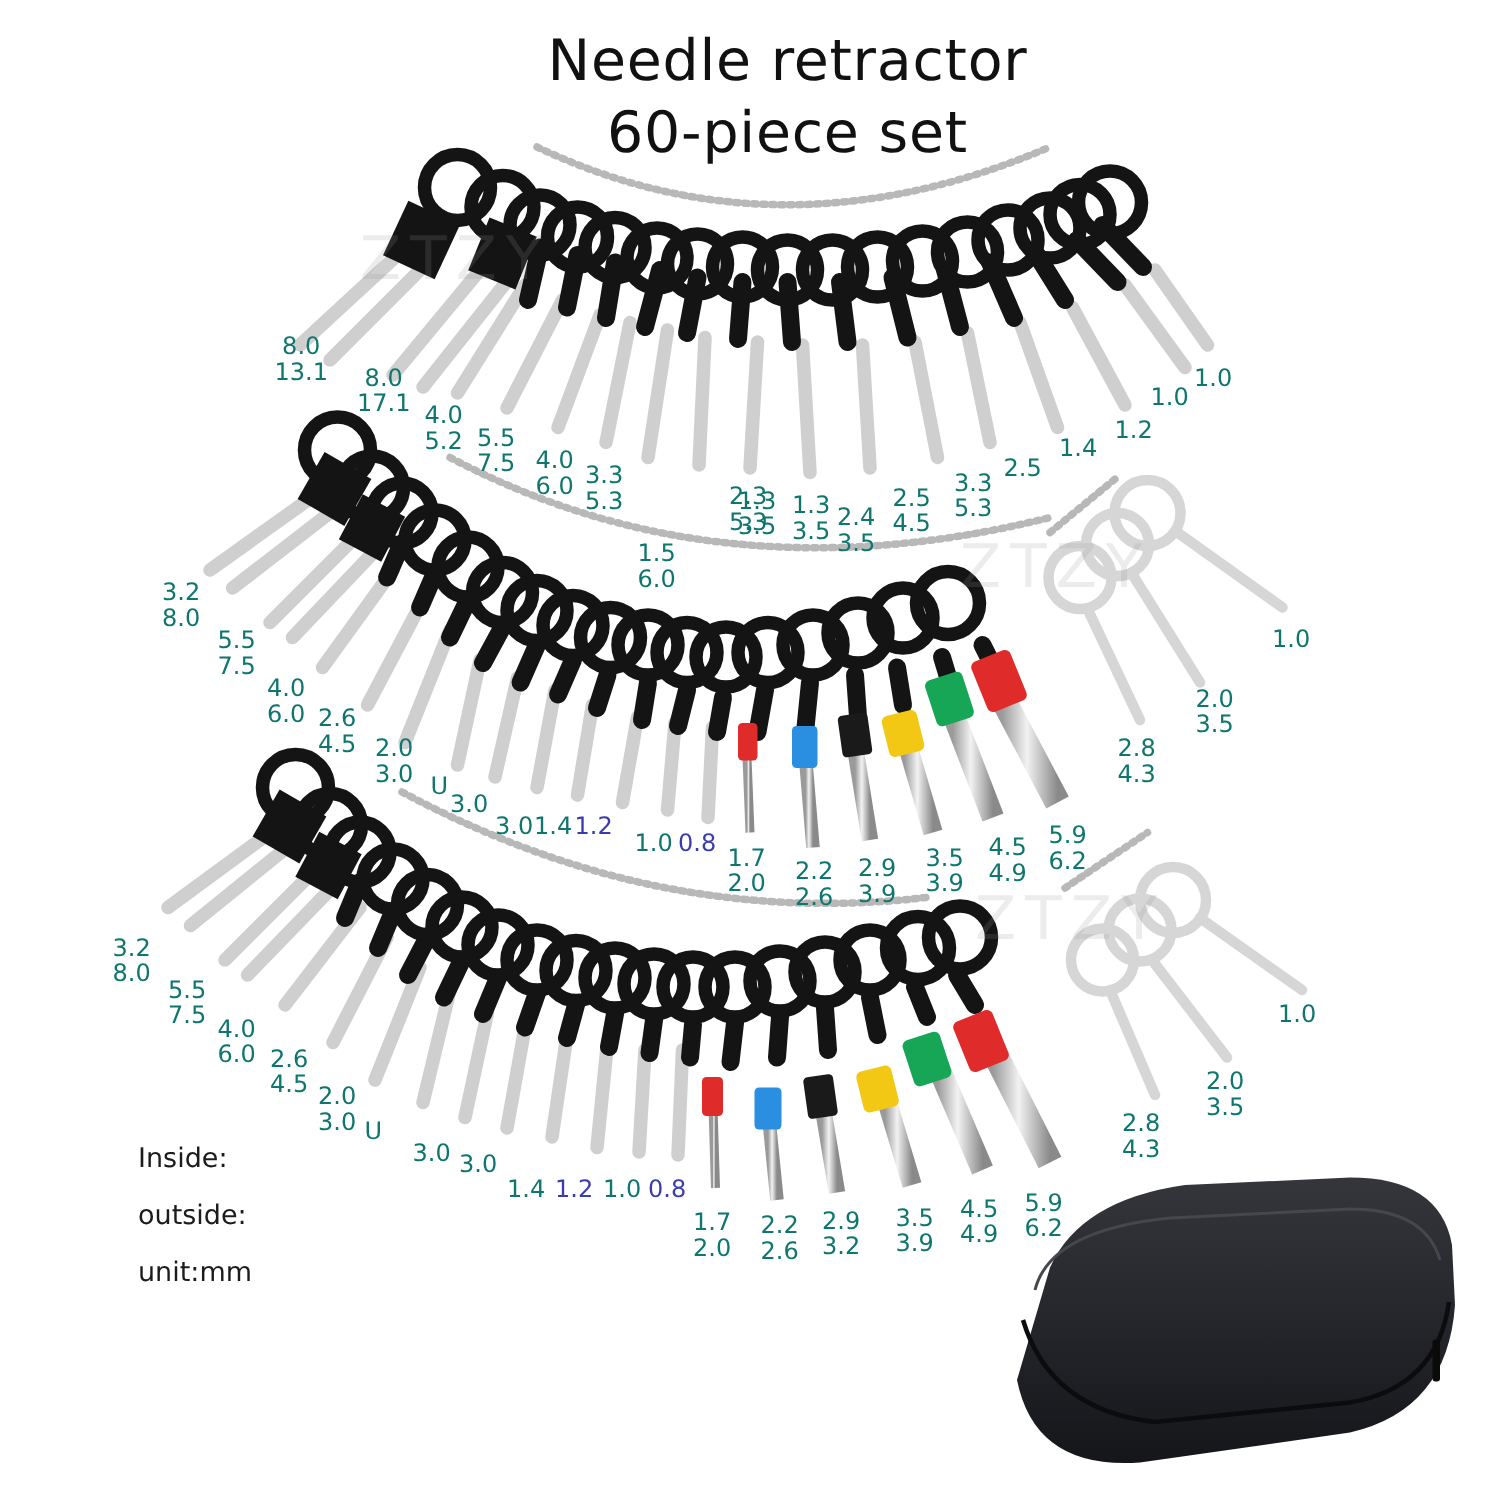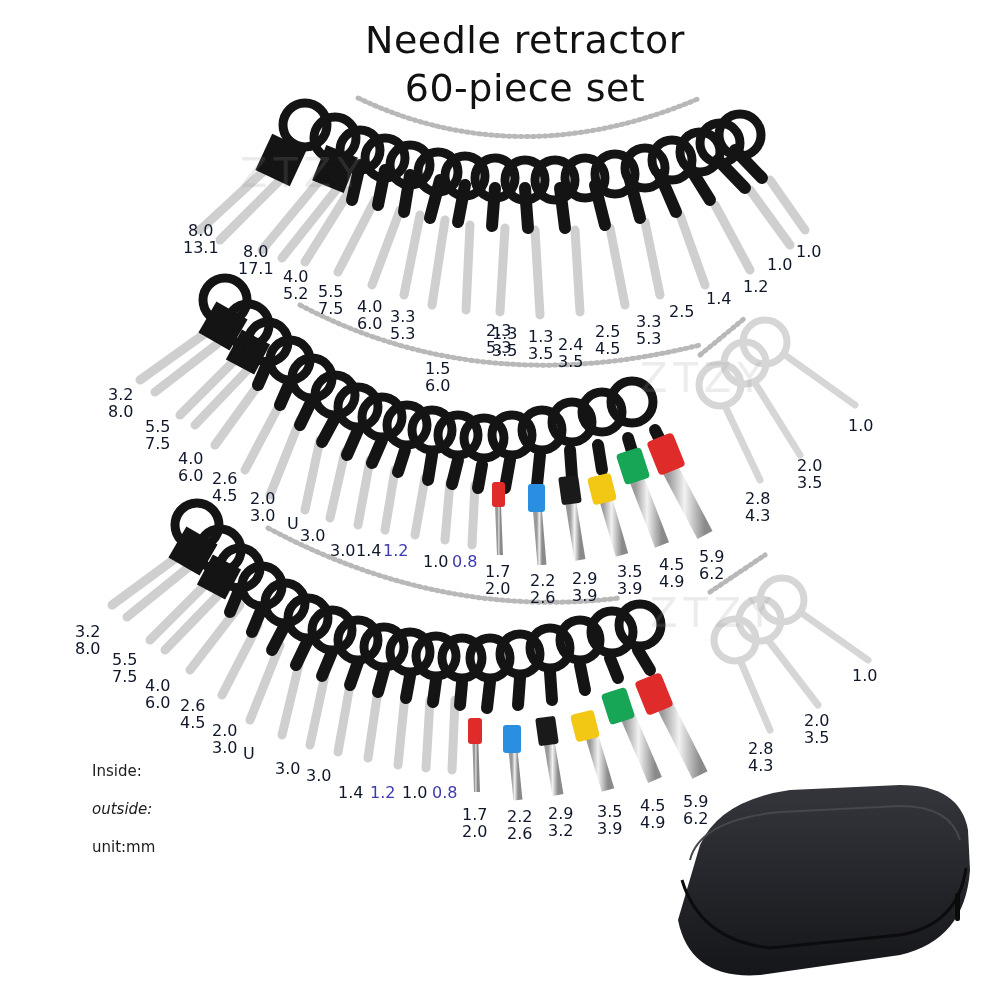--- a/index.html
+++ b/index.html
@@ -1,23 +1,23 @@
 <!DOCTYPE html>
 <html><head>
 <meta charset="utf-8">
 <style>
   html,body{margin:0;padding:0;background:#ffffff;}
   body{width:1000px;height:1000px;position:relative;overflow:hidden;font-family:"DejaVu Sans","Liberation Sans",sans-serif;color:#1a1a1a;}
   .title{position:absolute;left:0;width:1050px;text-align:center;font-size:38px;line-height:44px;color:#111;letter-spacing:0.5px;}
   .t1{top:18px;}
   .t2{top:66px;}
   svg.art{position:absolute;left:0;top:0;width:1000px;height:1000px;}
-  .lbl{position:absolute;font-size:16px;line-height:17px;color:#0f172a;white-space:pre;text-align:center;}
+  .lbl{position:absolute;font-size:16px;line-height:17px;color:#0f766e;white-space:pre;text-align:center;}
   .blue{color:#3b3bb0;}
-  .legend{position:absolute;left:92px;font-size:15px;color:#1c1c1c;}
+  .legend{position:absolute;left:92px;font-size:18px;color:#1c1c1c;}
   .wm{position:absolute;font-size:40px;color:rgba(150,150,150,0.18);letter-spacing:6px;}
 </style>
 </head>
 <body>
 
 <div class="title t1">Needle retractor</div>
 <div class="title t2">60-piece set</div>
 
 <svg class="art" viewBox="0 0 1000 1000" xmlns="http://www.w3.org/2000/svg">
   <defs>
@@ -356,14 +356,14 @@
   <div class="lbl" style="left:597px;top:803px;"><span>3.5</span><br><span>3.9</span></div>
   <div class="lbl" style="left:640px;top:797px;"><span>4.5</span><br><span>4.9</span></div>
   <div class="lbl" style="left:683px;top:793px;"><span>5.9</span><br><span>6.2</span></div>
 
   <div class="lbl" style="left:852px;top:667px;"><span>1.0</span></div>
   <div class="lbl" style="left:804px;top:712px;"><span>2.0</span><br><span>3.5</span></div>
   <div class="lbl" style="left:748px;top:740px;"><span>2.8</span><br><span>4.3</span></div>
 </div>
 
 <div class="legend" style="top:762px;">Inside:</div>
-<div class="legend" style="top:800px;font-style:italic;">outside:</div>
+<div class="legend" style="top:800px;">outside:</div>
 <div class="legend" style="top:838px;">unit:mm</div>
 
 </body></html>

